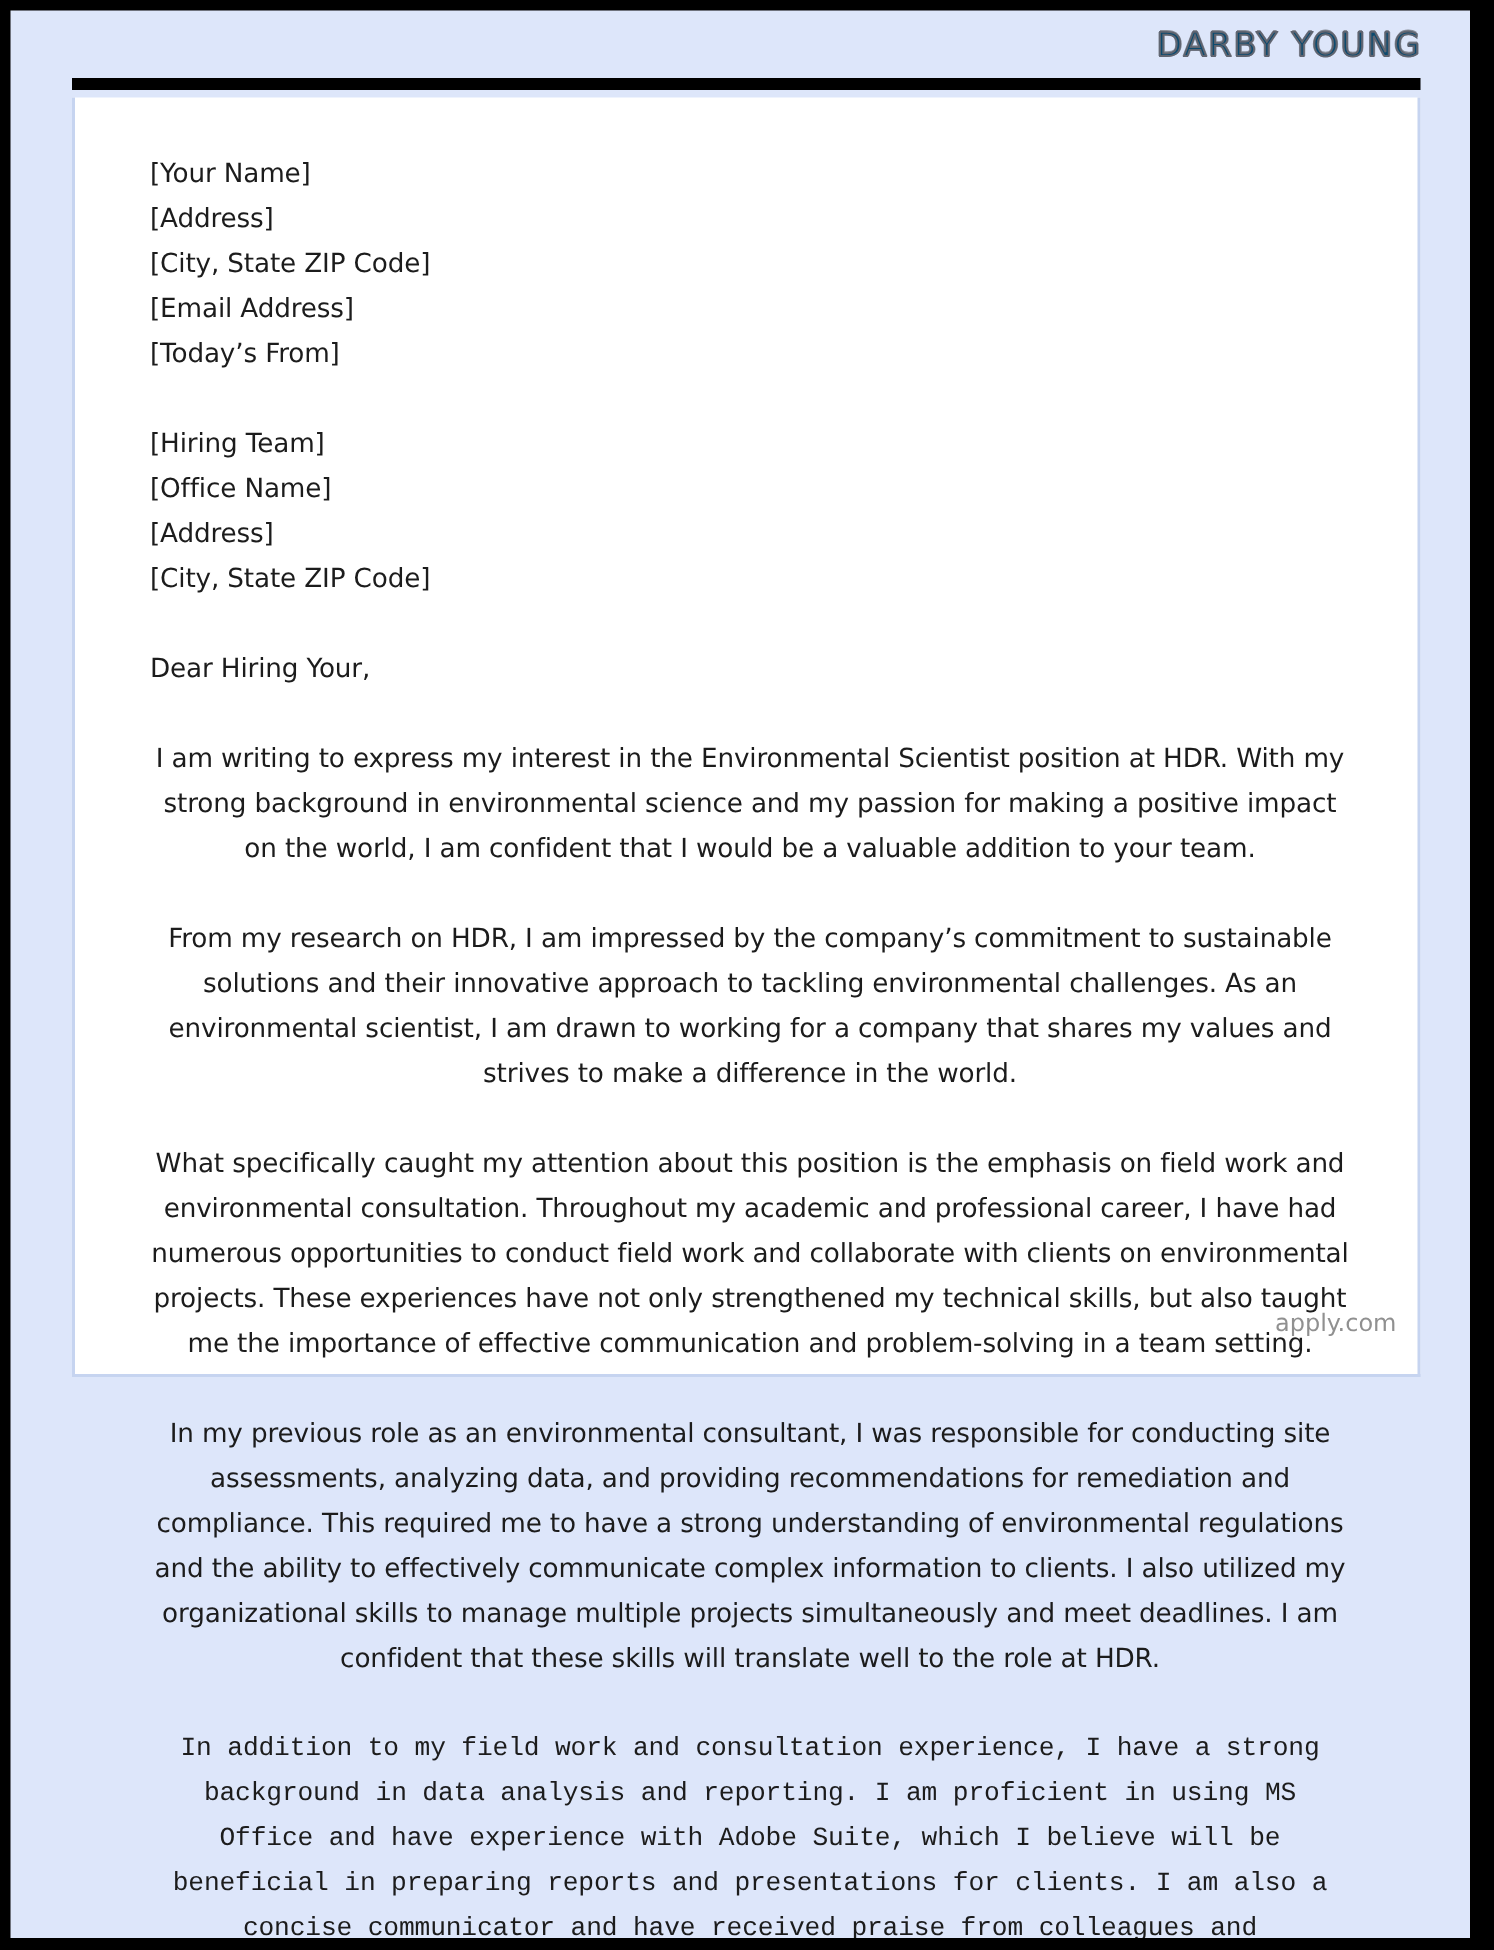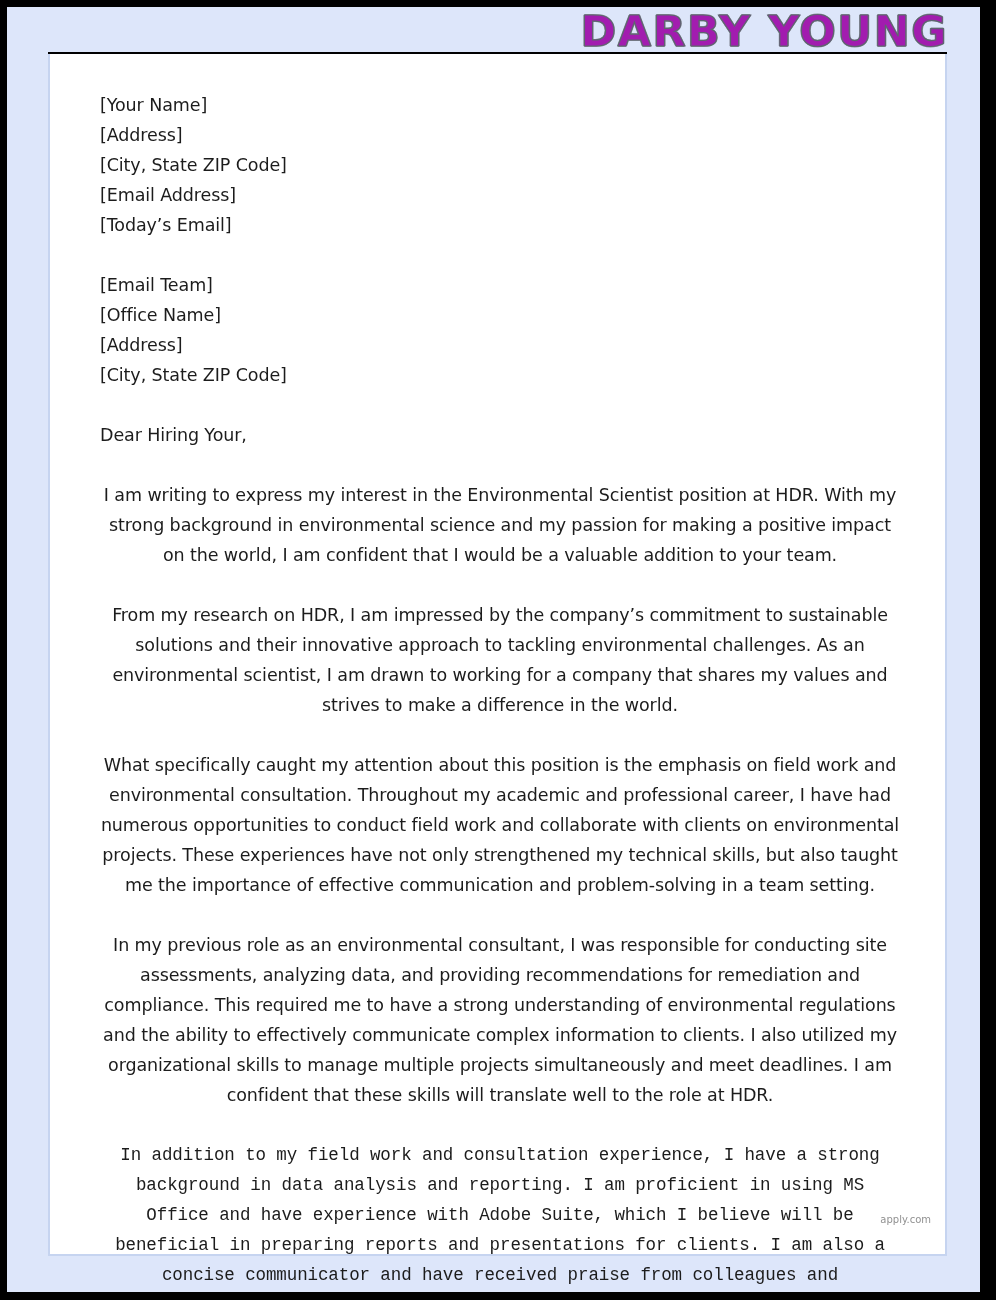--- a/index.html
+++ b/index.html
@@ -43,25 +43,25 @@
     left: 0;
     top: 0;
     width: 973px;
     height: 46px;
   }
   #doc-title {
     position: absolute;
     right: 32px;
     top: 4px;
     font-family: "DejaVu Sans", sans-serif;
-    font-size: 43px;
-    font-weight: 700;
+    font-size: 22px;
+    font-weight: 400;
     letter-spacing: 1.5px;
     line-height: 40px;
-    color: #a21caf;
+    color: #0c4a6e;
     -webkit-text-stroke: 1.2px #5f6470;
     text-shadow:
       -1px 0 0 #8a8f9a,
        1px 0 0 #8a8f9a,
        0 -1px 0 #8a8f9a,
        0  1px 0 #8a8f9a;
     white-space: nowrap;
   }
 
   
@@ -71,23 +71,23 @@
     top: 45px;
     width: 899px;
     height: 8px;
     background: #000000;
   }
 
   
   #page {
     position: absolute;
     left: 41px;
-    top: 47px;
+    top: 58px;
     width: 899px;
-    height: 1202px;
+    height: 853px;
     background: #ffffff;
     border-left: 2px solid #c6d4f0;
     border-right: 2px solid #c6d4f0;
     border-bottom: 2px solid #c6d4f0;
     box-sizing: border-box;
     overflow: visible;
   }
 
   
   #letter {
@@ -109,21 +109,21 @@
 
   .para { margin: 0 0 30px 0; text-align: center; }
   .para:last-child { margin-bottom: 0; font-family: Liberation Mono, monospace; }
 
   
   #watermark {
     position: absolute;
     right: 14px;
     bottom: 26px;
     font-family: "DejaVu Sans", sans-serif;
-    font-size: 10px;
+    font-size: 16px;
     line-height: 16px;
     color: #7d7d7d;
     opacity: 0.85;
     white-space: nowrap;
     pointer-events: none;
   }
 </style>
 </head>
 <body>
 
@@ -144,25 +144,25 @@
 
     <div id="page">
 
       <div id="letter">
 
         <div class="addr-block">
           <span class="addr-line">[Your Name]</span>
           <span class="addr-line">[Address]</span>
           <span class="addr-line">[City, State ZIP Code]</span>
           <span class="addr-line">[Email Address]</span>
-          <span class="addr-line">[Today’s Email]</span>
+          <span class="addr-line">[Today’s From]</span>
         </div>
 
         <div class="addr-block">
-          <span class="addr-line">[Email Team]</span>
+          <span class="addr-line">[Hiring Team]</span>
           <span class="addr-line">[Office Name]</span>
           <span class="addr-line">[Address]</span>
           <span class="addr-line">[City, State ZIP Code]</span>
         </div>
 
         <p class="salutation">Dear Hiring Your,</p>
 
         <p class="para">I am writing to express my interest in the Environmental Scientist position at HDR. With my strong background in environmental science and my passion for making a positive impact on the world, I am confident that I would be a valuable addition to your team.</p>
         <p class="para">From my research on HDR, I am impressed by the company’s commitment to sustainable solutions and their innovative approach to tackling environmental challenges. As an environmental scientist, I am drawn to working for a company that shares my values and strives to make a difference in the world.</p>
         <p class="para">What specifically caught my attention about this position is the emphasis on field work and environmental consultation. Throughout my academic and professional career, I have had numerous opportunities to conduct field work and collaborate with clients on environmental projects. These experiences have not only strengthened my technical skills, but also taught me the importance of effective communication and problem-solving in a team setting.</p>

